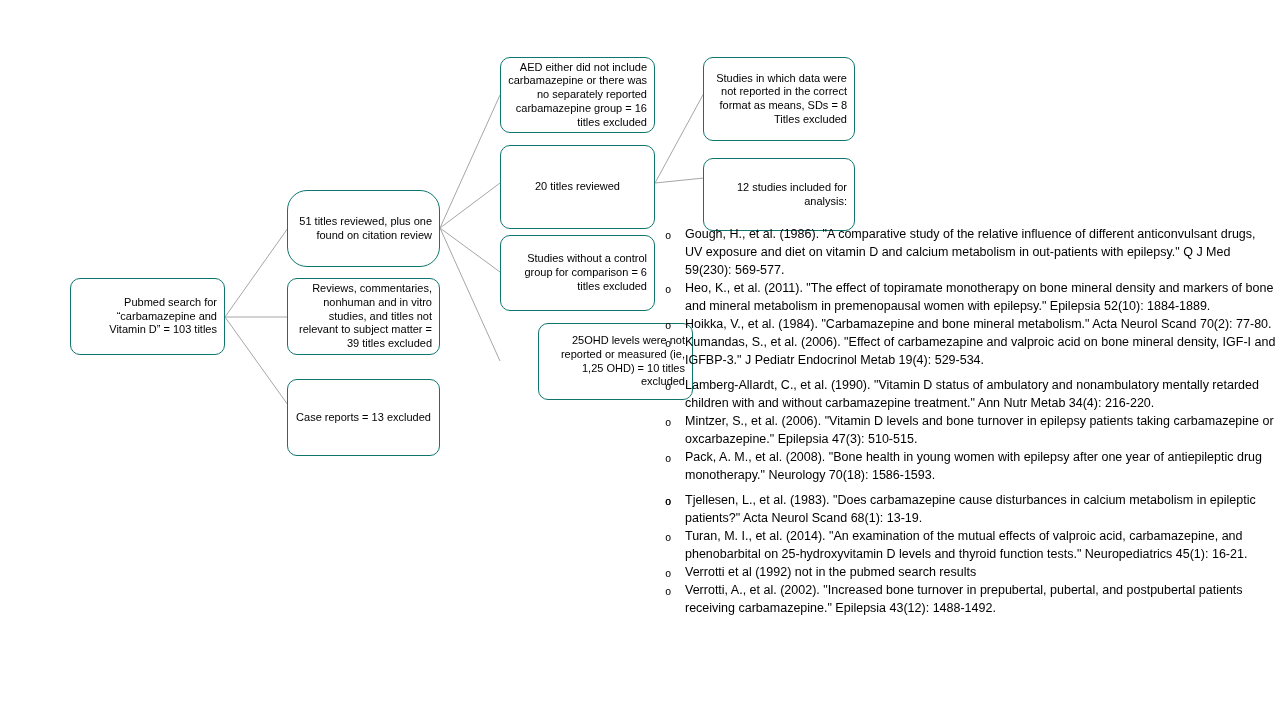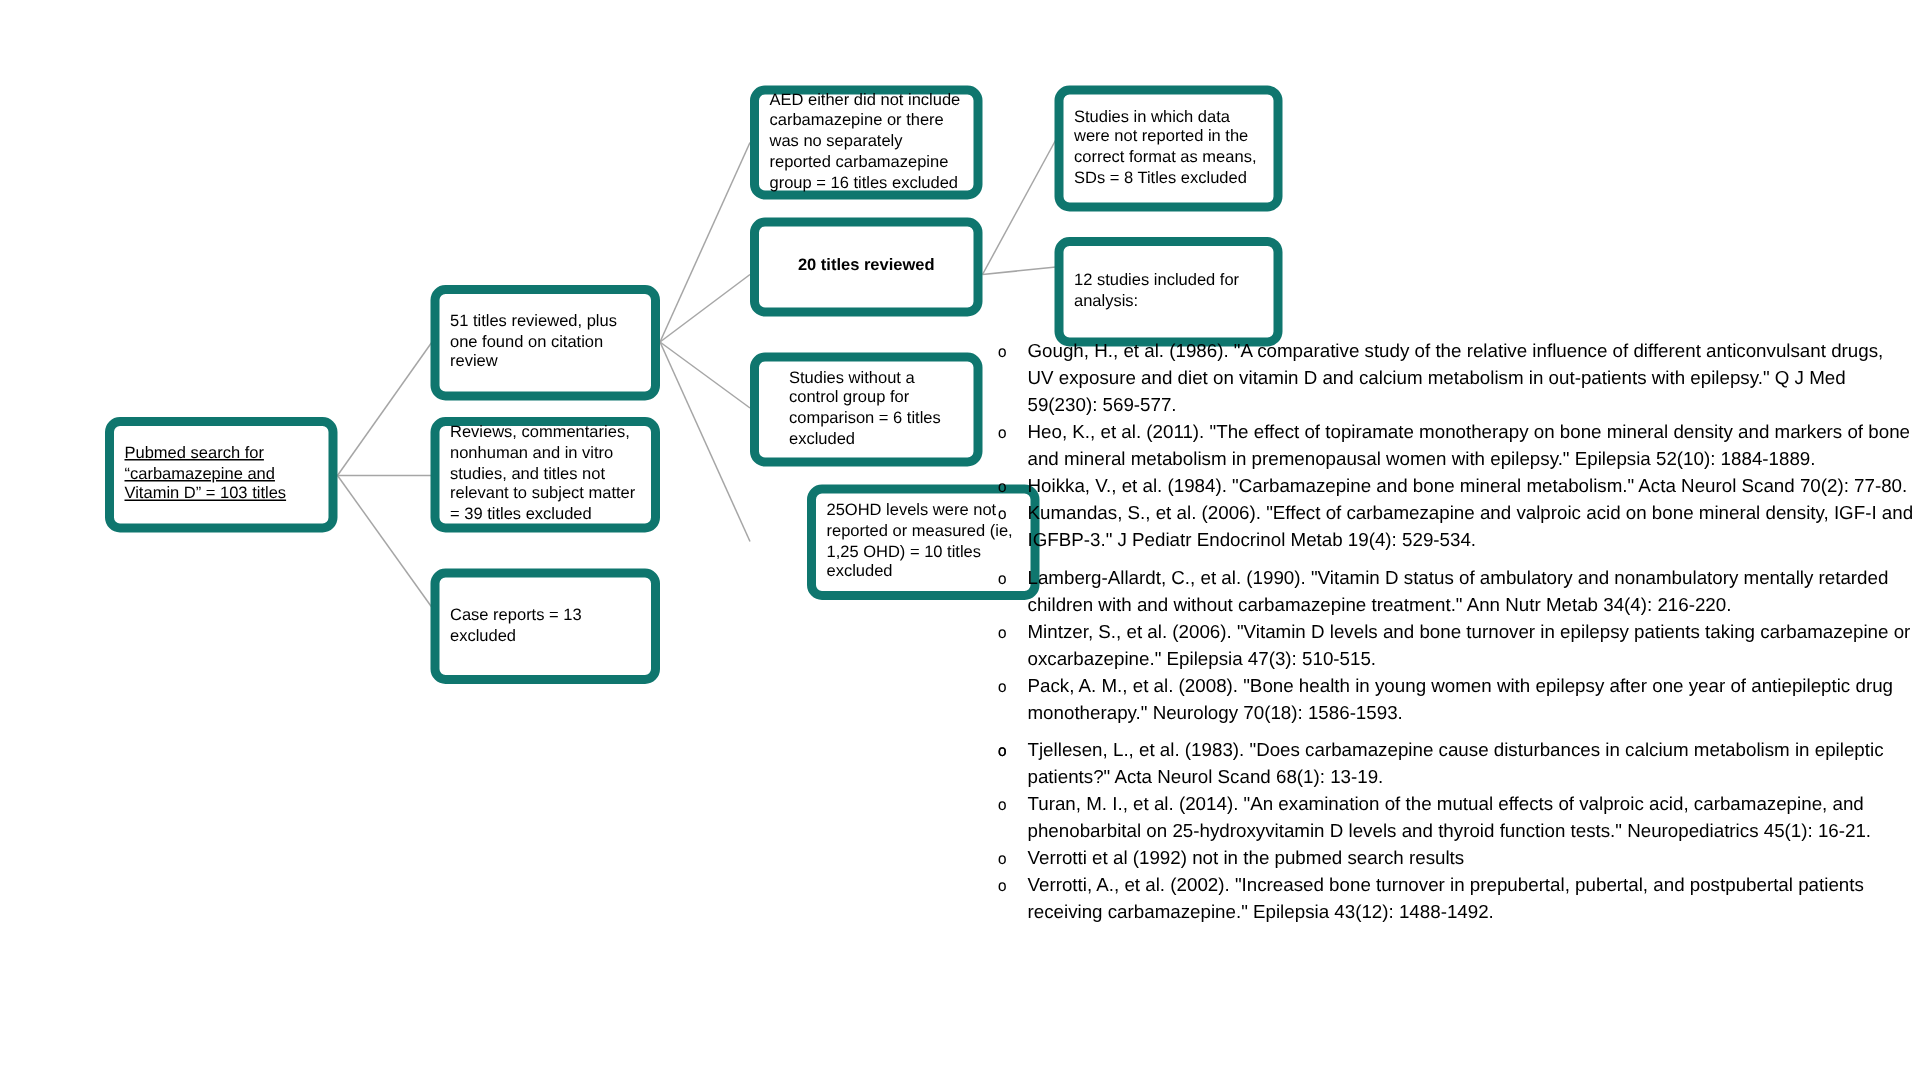--- a/index.html
+++ b/index.html
@@ -4,23 +4,23 @@
 <style>
   html,body{margin:0;padding:0;background:#fff;}
   .canvas{
     position:relative;width:1280px;height:720px;background:#ffffff;
     font-family:"Liberation Sans", sans-serif;color:#000;overflow:hidden;
   }
   .connectors{position:absolute;left:0;top:0;width:1280px;height:720px;}
   .connectors line{stroke:#a6a6a6;stroke-width:1;}
   .box{
     position:absolute;box-sizing:border-box;background:#fff;
-    border:6px solid #0f766e;border-radius:10px;
+    border:1px solid #0f766e;border-radius:10px;
     display:flex;align-items:center;justify-content:center;
-    text-align:left;font-size:11px;line-height:1.25;padding:4px 7px;
+    text-align:right;font-size:11px;line-height:1.25;padding:4px 7px;
   }
   .citations{
     position:absolute;left:660px;top:225px;width:616px;
     font-size:12.5px;line-height:18px;
     list-style:none;margin:0;padding:0;
   }
   .citations li{position:relative;padding-left:25px;margin:0;}
   .citations li.gap{margin-top:7px;}
   .citations .bullet{
     position:absolute;left:5px;top:1px;
@@ -37,31 +37,31 @@
     <line x1="225" y1="317" x2="288" y2="317"></line>
     <line x1="225" y1="317" x2="288" y2="405"></line>
     <line x1="440" y1="228" x2="500" y2="95"></line>
     <line x1="440" y1="228" x2="500" y2="183"></line>
     <line x1="440" y1="228" x2="500" y2="272"></line>
     <line x1="440" y1="228" x2="500" y2="361"></line>
     <line x1="655" y1="183" x2="704" y2="93"></line>
     <line x1="655" y1="183" x2="704" y2="178"></line>
   </svg>
 
-  <div class="box" style="left:70px;top:278px;width:155px;height:77px;text-decoration:underline;">Pubmed search for “carbamazepine and Vitamin D” = 103 titles</div>
+  <div class="box" style="left:70px;top:278px;width:155px;height:77px;">Pubmed search for “carbamazepine and Vitamin D” = 103 titles</div>
 
-  <div class="box" style="left:287px;top:190px;width:153px;height:77px;">51 titles reviewed, plus one found on citation review</div>
+  <div class="box" style="left:287px;top:190px;width:153px;height:77px;border-radius:20px;">51 titles reviewed, plus one found on citation review</div>
 
   <div class="box" style="left:287px;top:278px;width:153px;height:77px;">Reviews, commentaries, nonhuman and in vitro studies, and titles not relevant to subject matter = 39 titles excluded</div>
 
   <div class="box" style="left:287px;top:367px;width:153px;height:77px;margin-top:12px;">Case reports = 13 excluded</div>
 
   <div class="box" style="left:500px;top:57px;width:155px;height:76px;">AED either did not include carbamazepine or there was no separately reported carbamazepine group = 16 titles excluded</div>
 
-  <div class="box" style="left:500px;top:145px;width:155px;height:66px;font-weight:bold;">20 titles reviewed</div>
+  <div class="box" style="left:500px;top:145px;width:155px;height:84px;">20 titles reviewed</div>
 
   <div class="box" style="left:500px;top:235px;width:155px;height:76px;padding-left:20px;">Studies without a control group for comparison = 6 titles excluded</div>
 
   <div class="box" style="left:500px;top:323px;width:155px;height:77px;margin-left:38px;">25OHD levels were not reported or measured (ie, 1,25 OHD) = 10 titles excluded</div>
 
   <div class="box" style="left:703px;top:57px;width:152px;height:84px;">Studies in which data were not reported in the correct format as means, SDs = 8 Titles excluded</div>
 
   <div class="box" style="left:703px;top:142px;width:152px;height:73px;margin-top:16px;">12 studies included for analysis:</div>
 
   <ul class="citations">

